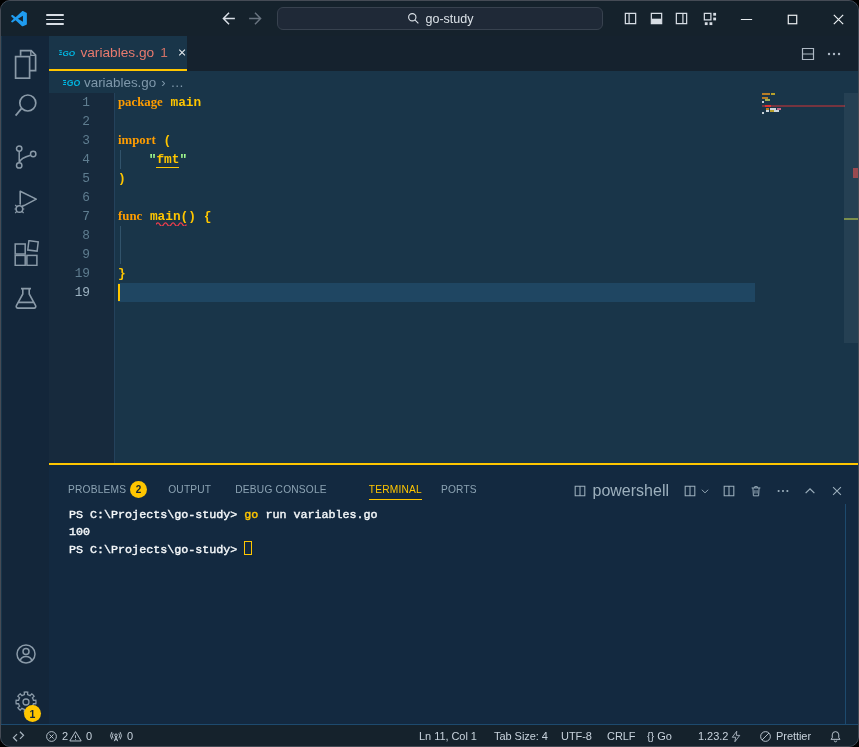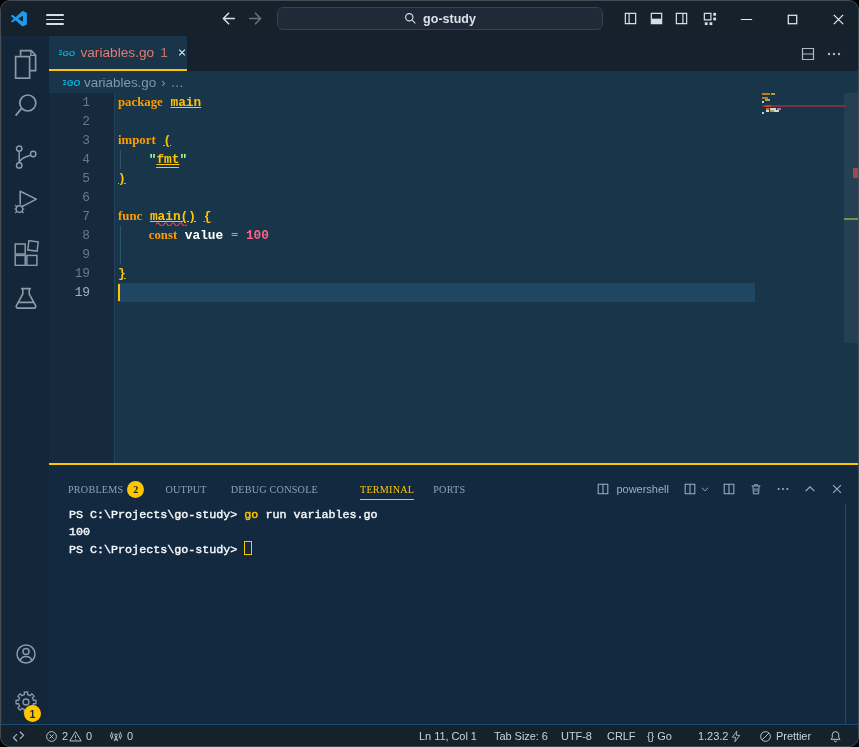--- a/index.html
+++ b/index.html
@@ -10,21 +10,21 @@
   border:1px solid #454b55; }
 
 #titlebar { position:absolute; left:0; top:0; width:100%; height:35px; background:#15222c; }
 #vslogo { position:absolute; left:10px; top:10px; }
 #hamburger { position:absolute; left:45px; top:13px; width:18px; height:11px; }
 #hamburger div { height:1.8px; background:#d8dee5; margin-bottom:2.9px; border-radius:1px; }
 .navarrow { position:absolute; top:9px; width:17px; height:17px; }
 #searchbox { position:absolute; left:276px; top:6px; width:326px; height:23px;
   background:#1f2937; border:1px solid #38424f; border-radius:6px;
   display:flex; align-items:center; justify-content:center;
-  color:#dce2e8; font-size:12.5px;font-weight:bold; }
+  color:#dce2e8; font-size:12.5px; }
 #searchbox svg { margin-right:6px; }
 .tbicon { position:absolute; top:10px; width:15px; height:15px; }
 
 #activitybar { position:absolute; left:1px; top:35px; width:47px; height:689px; background:#13263a; }
 .abicon { position:absolute; left:12px; width:24px; height:24px; }
 
 #editorarea { position:absolute; left:48px; top:35px; right:0; bottom:22px; background:#eab308; }
 #tabbar { position:absolute; left:0; top:0; right:0; height:35px; background:#15222e; }
 #tab1 { position:absolute; left:0; top:0; width:138px; height:35px; background:#193549;
   border-bottom:2px solid #ffc600; display:flex; align-items:center; padding-left:10px;
@@ -38,39 +38,39 @@
 #breadcrumb .bc-sep { margin:0 5px; font-size:13px; color:#7f98ab; }
 
 #editor { position:absolute; left:0; top:57px; right:0; bottom:261px; background:#193549; overflow:hidden; }
 #gutter { position:absolute; left:0; top:0; width:66px; height:100%; background:#172a3d; border-right:1px solid #24425c; }
 .ln { position:absolute; right:24px; width:40px; text-align:right;
   font-family:"Liberation Mono", monospace; font-size:12.8px; line-height:19px; color:#5f7d90; }
 #codearea { position:absolute; left:67px; top:0; right:0; bottom:0; }
 .codeline { position:absolute; left:2px; height:19px; line-height:19px; white-space:pre;
   font-family:"Liberation Mono", monospace; font-size:12.8px; font-weight:bold; color:#ffffff; }
 .kw { color:#ff9d00;font-family:Liberation Serif, serif; }
-.yl { color:#ffc600;text-decoration:underline; }
+.yl { color:#ffc600; }
 .grn { color:#a5ff90; }
 .pnk { color:#ff628c; }
 .mag { color:#fb94ff; }
 
 .lnk { border-bottom:1.4px solid #ffc600; }
 #linehl { position:absolute; left:2px; top:190px; width:637px; height:19px; background:#1f4662; }
 #cursor { position:absolute; left:2px; top:191px; width:2px; height:17px; background:#ffc600; }
 .indent-guide { position:absolute; left:3.5px; width:1px; background:#31536b; }
 
 #minimap { position:absolute; right:12px; top:0; width:84px; height:100%; }
 .mm { position:absolute; height:2px; }
 #scrollbar { position:absolute; right:0; top:0; width:14px; height:100%; }
 #sbslider { position:absolute; left:0; top:0; width:14px; height:250px; background:rgba(255,255,255,0.055); }
 
 #panel { position:absolute; left:0; right:0; bottom:0; height:261px; background:#132940; border-top:2px solid #ffc600; }
 #paneltabs { position:absolute; left:0; top:14px; right:0; height:21px; display:flex; align-items:center; padding-left:19px;
   font-size:10.2px; color:#8ca3b3; letter-spacing:0.2px; }
-.ptab { margin-right:21px; display:flex; align-items:center;font-family:Liberation Serif, serif; }
+.ptab { margin-right:21px; display:flex; align-items:center; }
 .ptab.active { color:#ffc600; position:relative; }
 .ptab.active:after { content:""; position:absolute; left:0; right:0; bottom:-5px; height:1.5px; background:#ffc600; }
 #pbadge { width:17px; height:17px; border-radius:50%; background:#ffc600; color:#15232d;
   font-size:10px; display:flex; align-items:center; justify-content:center; margin-left:4px; font-weight:bold; }
 #panelright { position:absolute; right:14px; top:17px; display:flex; align-items:center; color:#9db0bd; }
 #terminal { position:absolute; left:20px; top:42px; right:0; bottom:0;
   font-family:"Liberation Mono", monospace; font-size:11.7px; line-height:17px; color:#f5f8fa; white-space:pre; -webkit-text-stroke:0.4px currentColor; }
 .tgo { color:#ffc600; }
 #tcursor { display:inline-block; width:8px; height:14px; border:1.3px solid #ffc600; vertical-align:-2px; }
 
@@ -230,21 +230,20 @@
       </div>
       <div id="codearea">
         <div id="linehl"></div>
         <div class="indent-guide" style="top:57px;height:19px"></div>
         <div class="indent-guide" style="top:133px;height:38px"></div>
         <div class="codeline" style="top:0"><span class="kw">package</span> <span class="yl">main</span></div>
         <div class="codeline" style="top:38px"><span class="kw">import</span> <span class="yl">(</span></div>
         <div class="codeline" style="top:57px">    <span class="grn">"</span><span class="yl lnk">fmt</span><span class="grn">"</span></div>
         <div class="codeline" style="top:76px"><span class="yl">)</span></div>
         <div class="codeline" style="top:114px"><span class="kw">func</span> <span class="yl">main</span><span class="yl">()</span> <span class="yl">{</span></div>
-        <div class="codeline" style="top:133px">    <span class="kw">const</span> value <span class="kw">=</span> <span class="pnk">100</span></div>
         <div class="codeline" style="top:171px"><span class="yl">}</span></div>
         <svg style="position:absolute;left:40px;top:128px;width:31px;height:5px" viewBox="0 0 31 5">
             <path d="M0 3.5 Q1.9 0.2 3.8 3.5 T7.6 3.5 T11.4 3.5 T15.2 3.5 T19 3.5 T22.8 3.5 T26.6 3.5 T30.4 3.5" stroke="#f03e4d" stroke-width="1.3" fill="none"></path>
           </svg>
         <div id="cursor"></div>
       </div>
       <div id="minimap">
         <div class="mm" style="top:0;left:0;width:8px;background:#b77d26"></div>
         <div class="mm" style="top:0;left:9px;width:4px;background:#b7a02b"></div>
         <div class="mm" style="top:4px;left:0;width:6px;background:#b77d26"></div>
@@ -272,21 +271,21 @@
         <div class="ptab" style="margin-right:21px">PROBLEMS <span id="pbadge">2</span></div>
         <div class="ptab" style="margin-right:24px">OUTPUT</div>
         <div class="ptab" style="margin-right:42px">DEBUG CONSOLE</div>
         <div class="ptab active" style="margin-right:19px">TERMINAL</div>
         <div class="ptab">PORTS</div>
       </div>
       <div id="panelright">
         <svg width="14" height="14" viewBox="0 0 16 16" style="margin-right:6px">
             <path d="M2.5 2.5 h11 v11 h-11 Z M8 2.5 v11" stroke="#9db0bd" stroke-width="1.2" fill="none"></path>
           </svg>
-        <span style="font-size:11px;margin-right:14px">powershell</span>
+        <span style="font-size:16px;margin-right:14px">powershell</span>
         <svg width="14" height="14" viewBox="0 0 16 16" style="margin-right:3px">
             <path d="M2.5 2.5 h11 v11 h-11 Z M8 2.5 v11" stroke="#9db0bd" stroke-width="1.2" fill="none"></path>
           </svg>
         <svg width="10" height="10" viewBox="0 0 16 16" style="margin-right:12px">
             <path d="M3 6 L8 11 L13 6" stroke="#9db0bd" stroke-width="1.5" fill="none"></path>
           </svg>
         <svg width="14" height="14" viewBox="0 0 16 16" style="margin-right:13px">
             <path d="M2.5 2.5 h11 v11 h-11 Z M8 2.5 v11" stroke="#9db0bd" stroke-width="1.2" fill="none"></path>
           </svg>
         <svg width="14" height="14" viewBox="0 0 16 16" style="margin-right:13px">
@@ -324,21 +323,21 @@
     <div class="sbitem" style="left:68px"><svg width="13" height="13" viewBox="0 0 16 16" style="margin-right:4px">
           <path d="M8 2 L15 13.5 H1 Z" stroke="#c7d2dc" stroke-width="1.1" fill="none"></path>
           <path d="M8 6.5 V10 M8 11.4 V12.4" stroke="#c7d2dc" stroke-width="1.1"></path>
         </svg>0</div>
     <div class="sbitem" style="left:108px"><svg width="14" height="13" viewBox="0 0 16 16" style="margin-right:4px">
           <circle cx="8" cy="6.5" r="1.6" stroke="#c7d2dc" stroke-width="1.1" fill="none"></circle>
           <path d="M5.9 13.8 L8 8.5 L10.1 13.8 M6.6 12 L9.4 12" stroke="#c7d2dc" stroke-width="1.1" fill="none"></path>
           <path d="M4.5 9.5 a5 5 0 0 1 0-6 M11.5 3.5 a5 5 0 0 1 0 6 M3 11 a7.5 7.5 0 0 1 0-9.2 M13 1.8 a7.5 7.5 0 0 1 0 9.2" stroke="#c7d2dc" stroke-width="1.1" fill="none" transform="translate(0,0.6)"></path>
         </svg>0</div>
     <div class="sbitem" style="left:418px">Ln 11, Col 1</div>
-    <div class="sbitem" style="left:493px">Tab Size: 6</div>
+    <div class="sbitem" style="left:493px">Tab Size: 4</div>
     <div class="sbitem" style="left:560px">UTF-8</div>
     <div class="sbitem" style="left:606px">CRLF</div>
     <div class="sbitem" style="left:646px">{} Go</div>
     <div class="sbitem" style="left:697px">1.23.2 <svg width="12" height="13" viewBox="0 0 16 16" style="margin-left:2px">
           <path d="M9 1 L3 9 H7.5 L6.5 15 L13 6.5 H8.5 Z" stroke="#c7d2dc" stroke-width="1" fill="none"></path>
         </svg></div>
     <div class="sbitem" style="left:758px"><svg width="13" height="13" viewBox="0 0 16 16" style="margin-right:4px">
           <circle cx="8" cy="8" r="6" stroke="#c7d2dc" stroke-width="1.1" fill="none"></circle>
           <path d="M3.8 12.2 L12.2 3.8" stroke="#c7d2dc" stroke-width="1.1"></path>
         </svg>Prettier</div>

